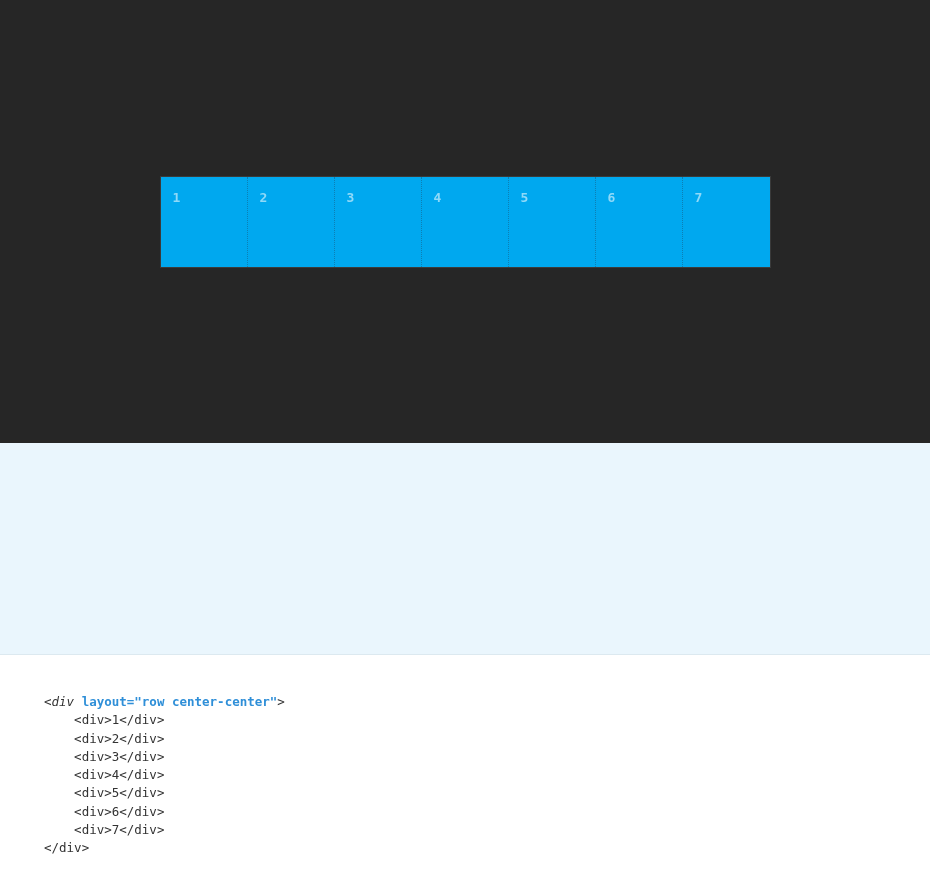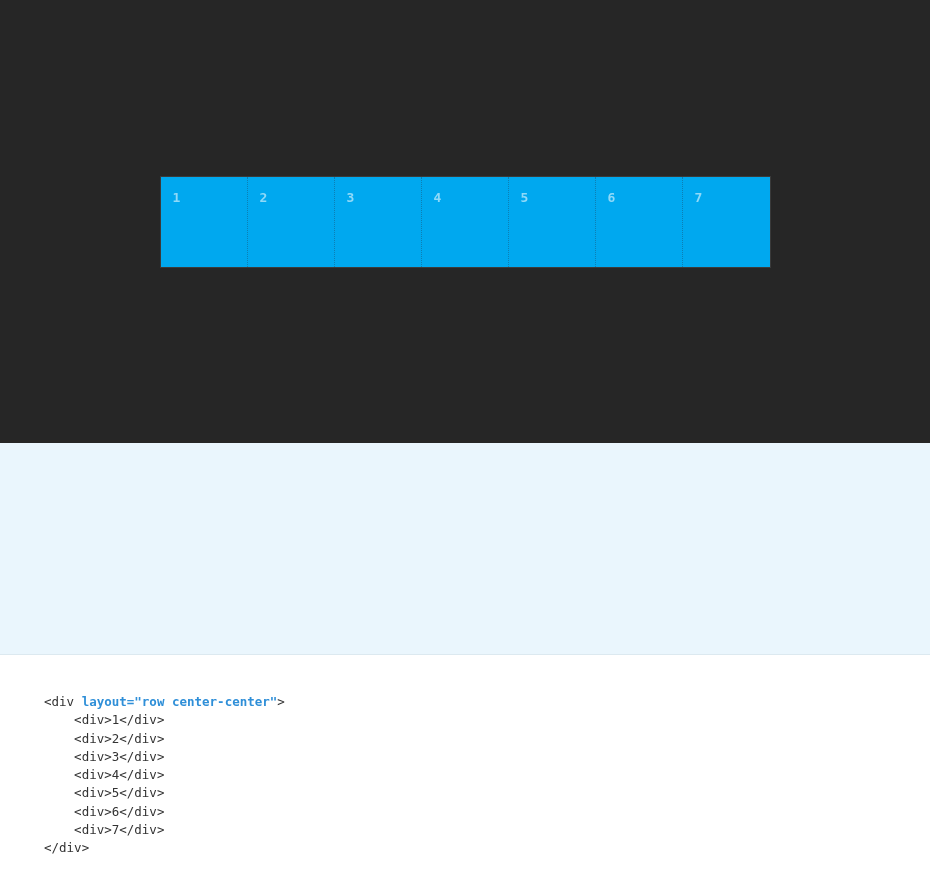--- a/index.html
+++ b/index.html
@@ -67,21 +67,21 @@
   .code {
     background: #ffffff;
     padding: 38px 0 0 44px;
     font-family: "DejaVu Sans Mono", "Liberation Mono", monospace;
     font-size: 12.5px;
     line-height: 18.3px;
     color: #333333;
     white-space: pre;
   }
   .code .attr { color: #2f8fd8; font-weight: bold; }
-  .code .tag  { color: #333333; }
+  .code .tag  { color: #333333; font-style: italic; }
 </style>
 </head>
 <body>
 
 <div class="stage">
   <div class="stage-inner">
     <div class="items-container">
       <div class="demo-item">1</div>
       <div class="demo-item">2</div>
       <div class="demo-item">3</div>

